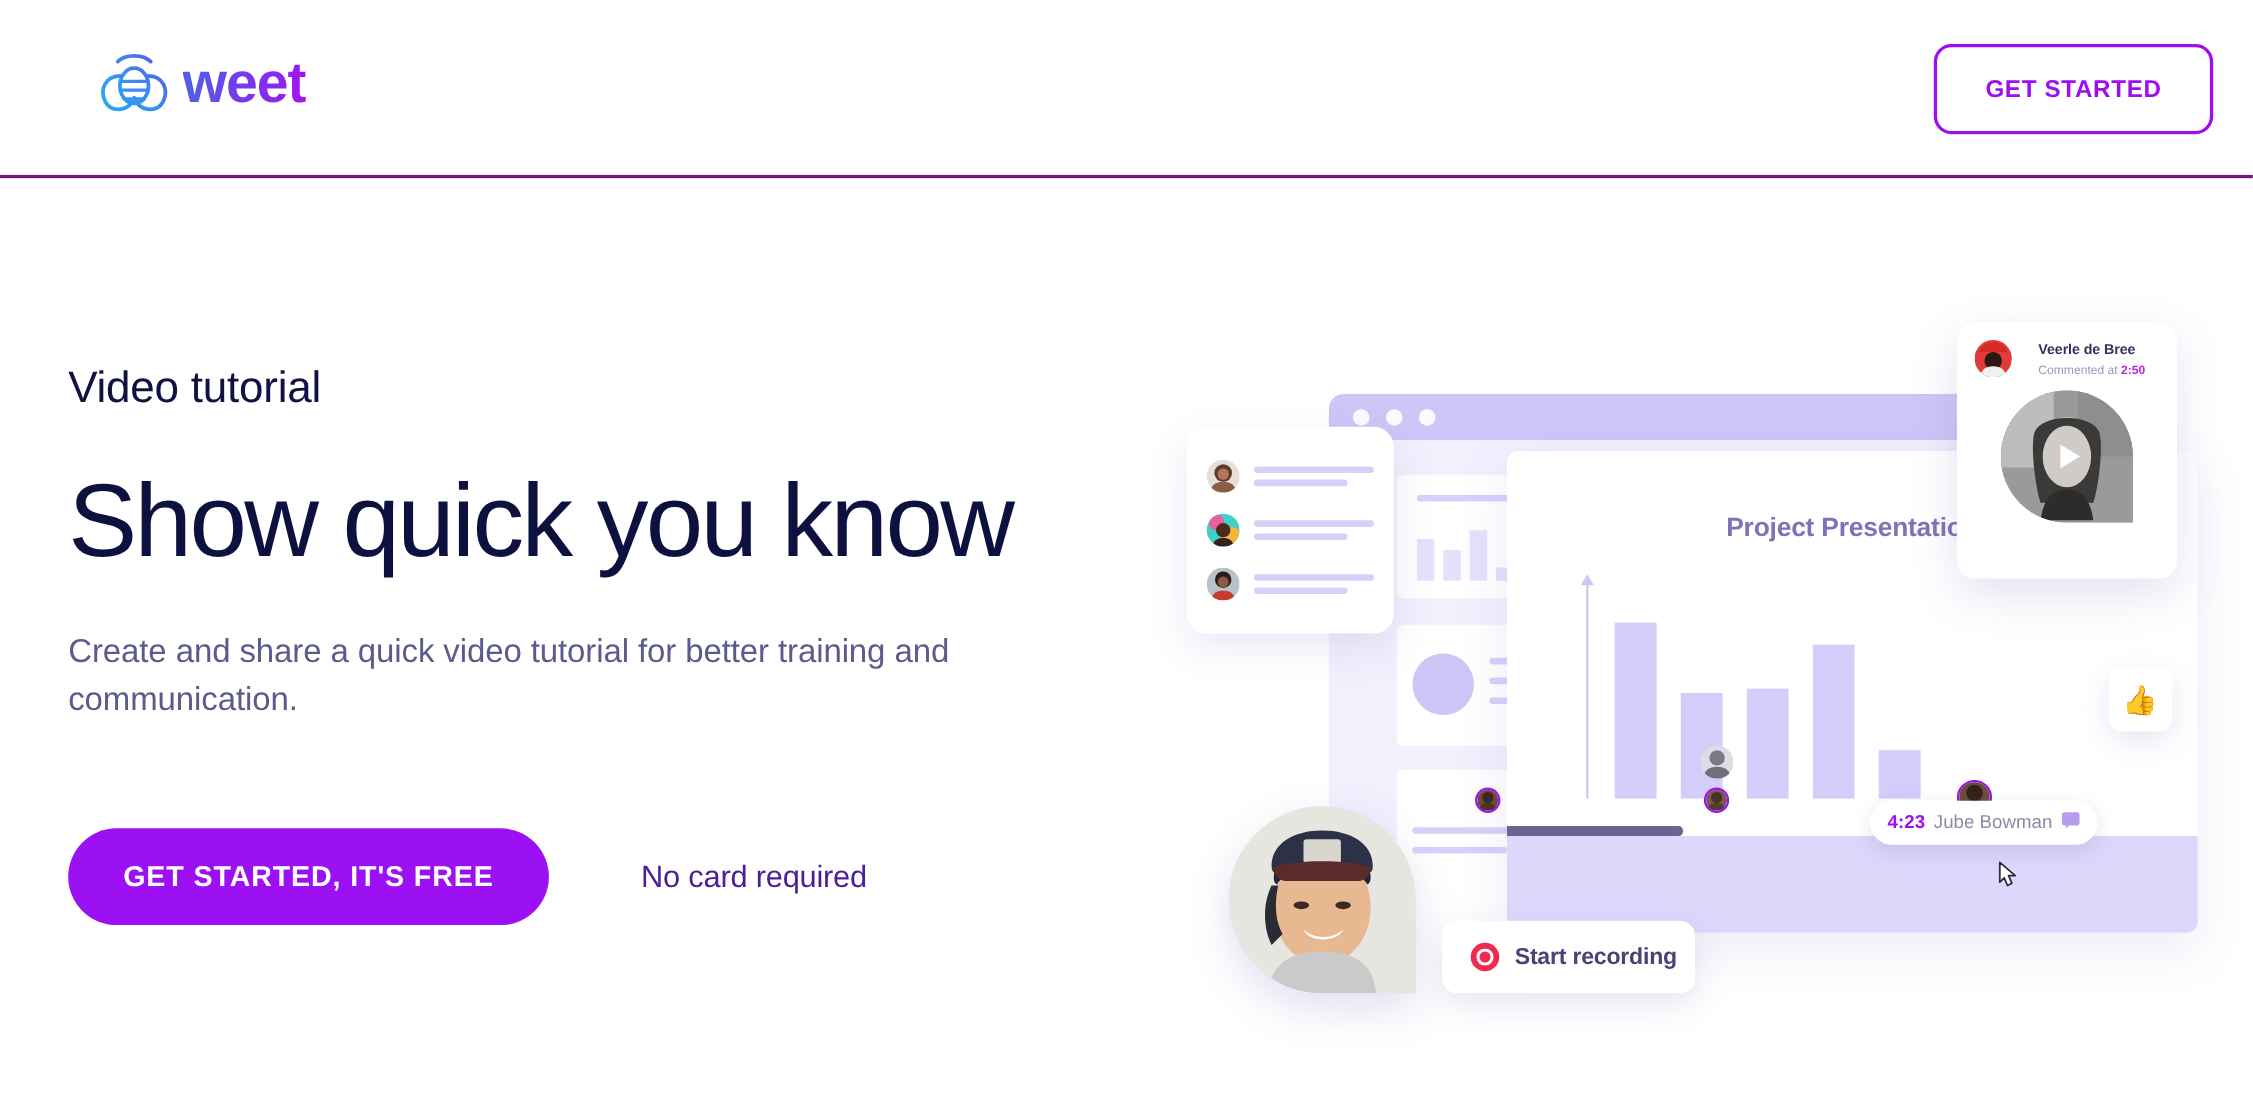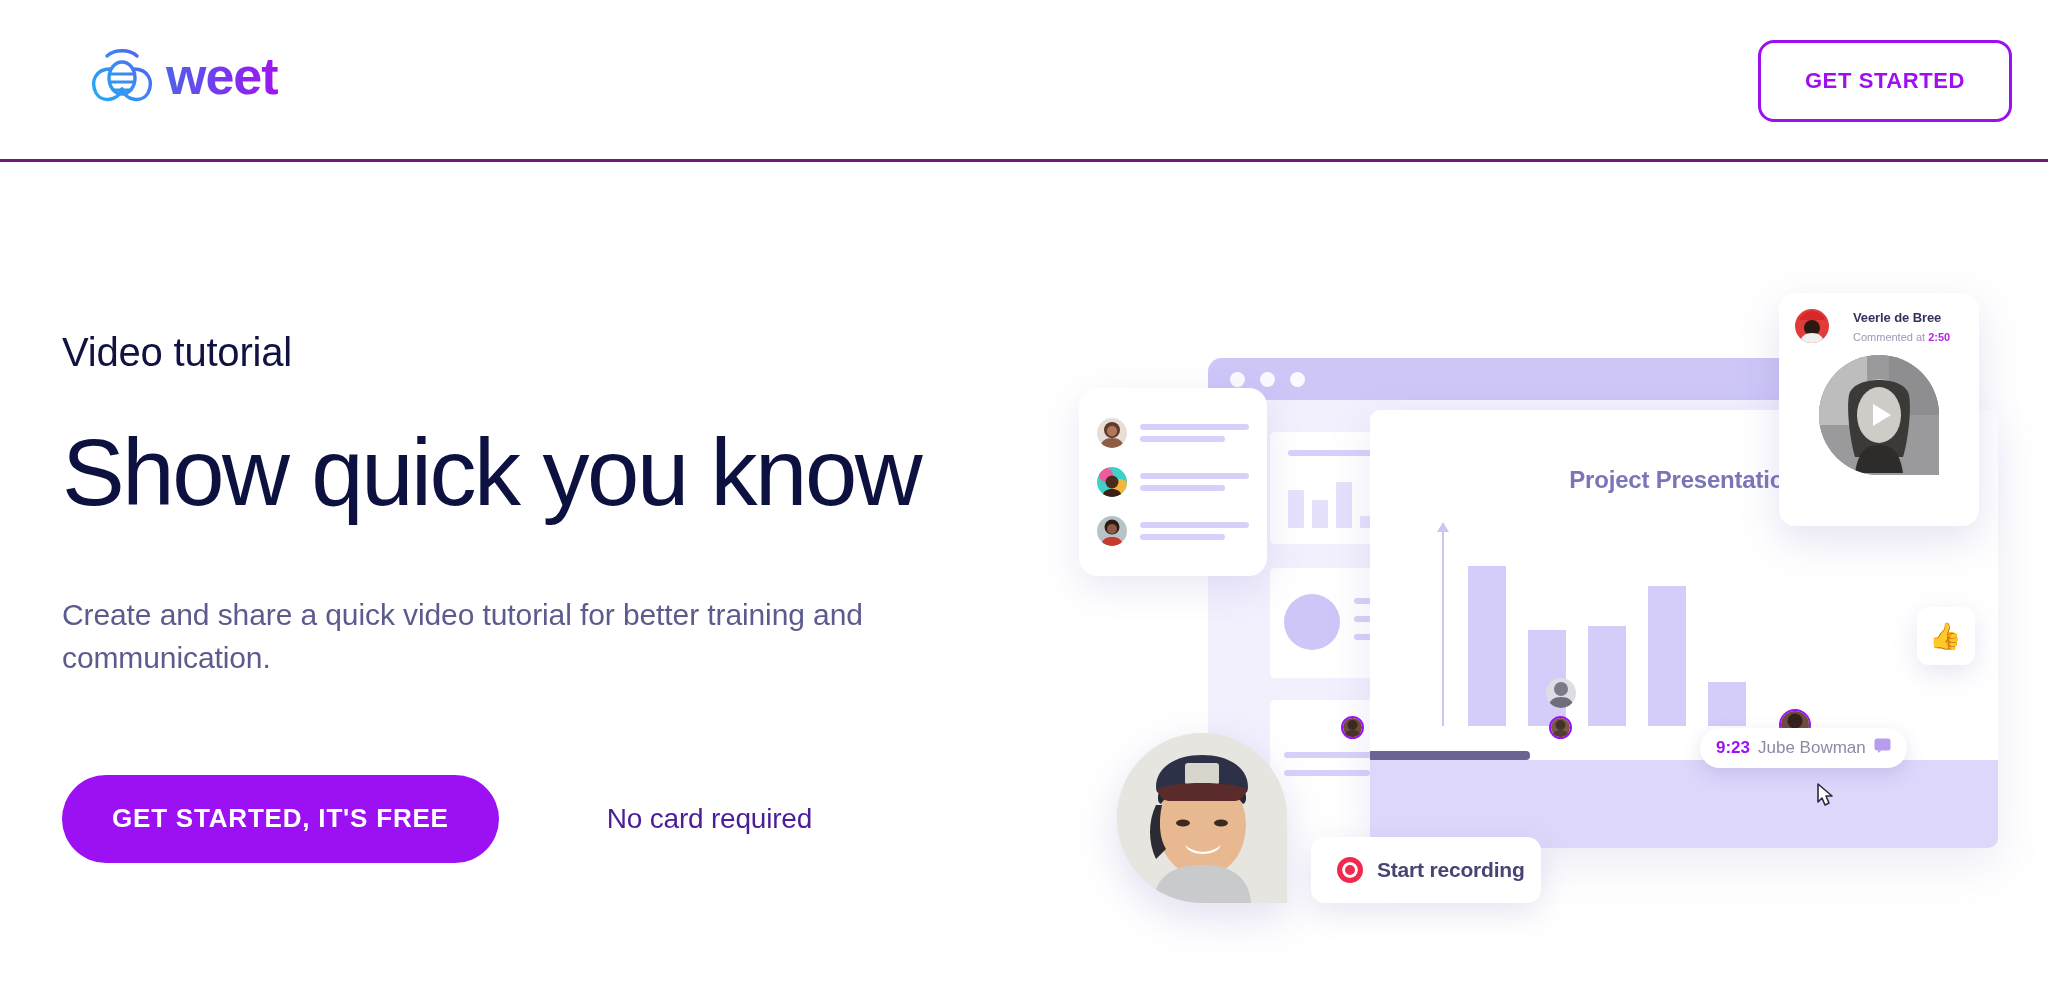--- a/index.html
+++ b/index.html
@@ -107,32 +107,32 @@
   }
   .headline {
     margin-top: 50px;
     font-size: 94px;
     line-height: 1.02;
     font-weight: 400;
     color: #0d1140;
     letter-spacing: -2.4px;
   }
   .subhead {
-    margin-top: 72px;
+    margin-top: 50px;
     font-size: 30px;
     line-height: 1.45;
     color: #5b5b8e;
     max-width: 850px;
     letter-spacing: -0.1px;
   }
   .cta-row {
     margin-top: 95px;
     display: flex;
     align-items: center;
-    gap: 108px;
+    gap: 84px;
   }
   .btn-primary {
     background: #9c11f3;
     color: #ffffff;
     border: none;
     border-radius: 44px;
     height: 88px;
     padding: 0 50px;
     font-size: 26px;
     font-weight: 600;
@@ -534,21 +534,21 @@
   <div class="tl-avatar" style="left:719px; top:449px; width:32px; height:32px; z-index:26;">
     <svg width="28" height="28" viewBox="0 0 28 28">
         <rect width="28" height="28" fill="#6e4b3e"></rect>
         <circle cx="14" cy="10" r="7.5" fill="#33211a"></circle>
         <path d="M1 28c1-7 6-10 13-10s12 3 13 10z" fill="#4c342a"></path>
       </svg>
   </div>
 </div>
 
 <div class="tooltip">
-  <span class="tt-time">9:23</span>
+  <span class="tt-time">4:23</span>
   <span class="tt-name">Jube Bowman</span>
   <span>
     <svg width="17" height="15" viewBox="0 0 17 15">
         <rect x="0.5" y="0.5" width="16" height="12" rx="2.5" fill="#b69df0"></rect>
         <path d="M4 12.5 L4 15 L7.5 12.5 Z" fill="#b69df0"></path>
       </svg>
   </span>
 </div>
 
 <div class="people-card">

